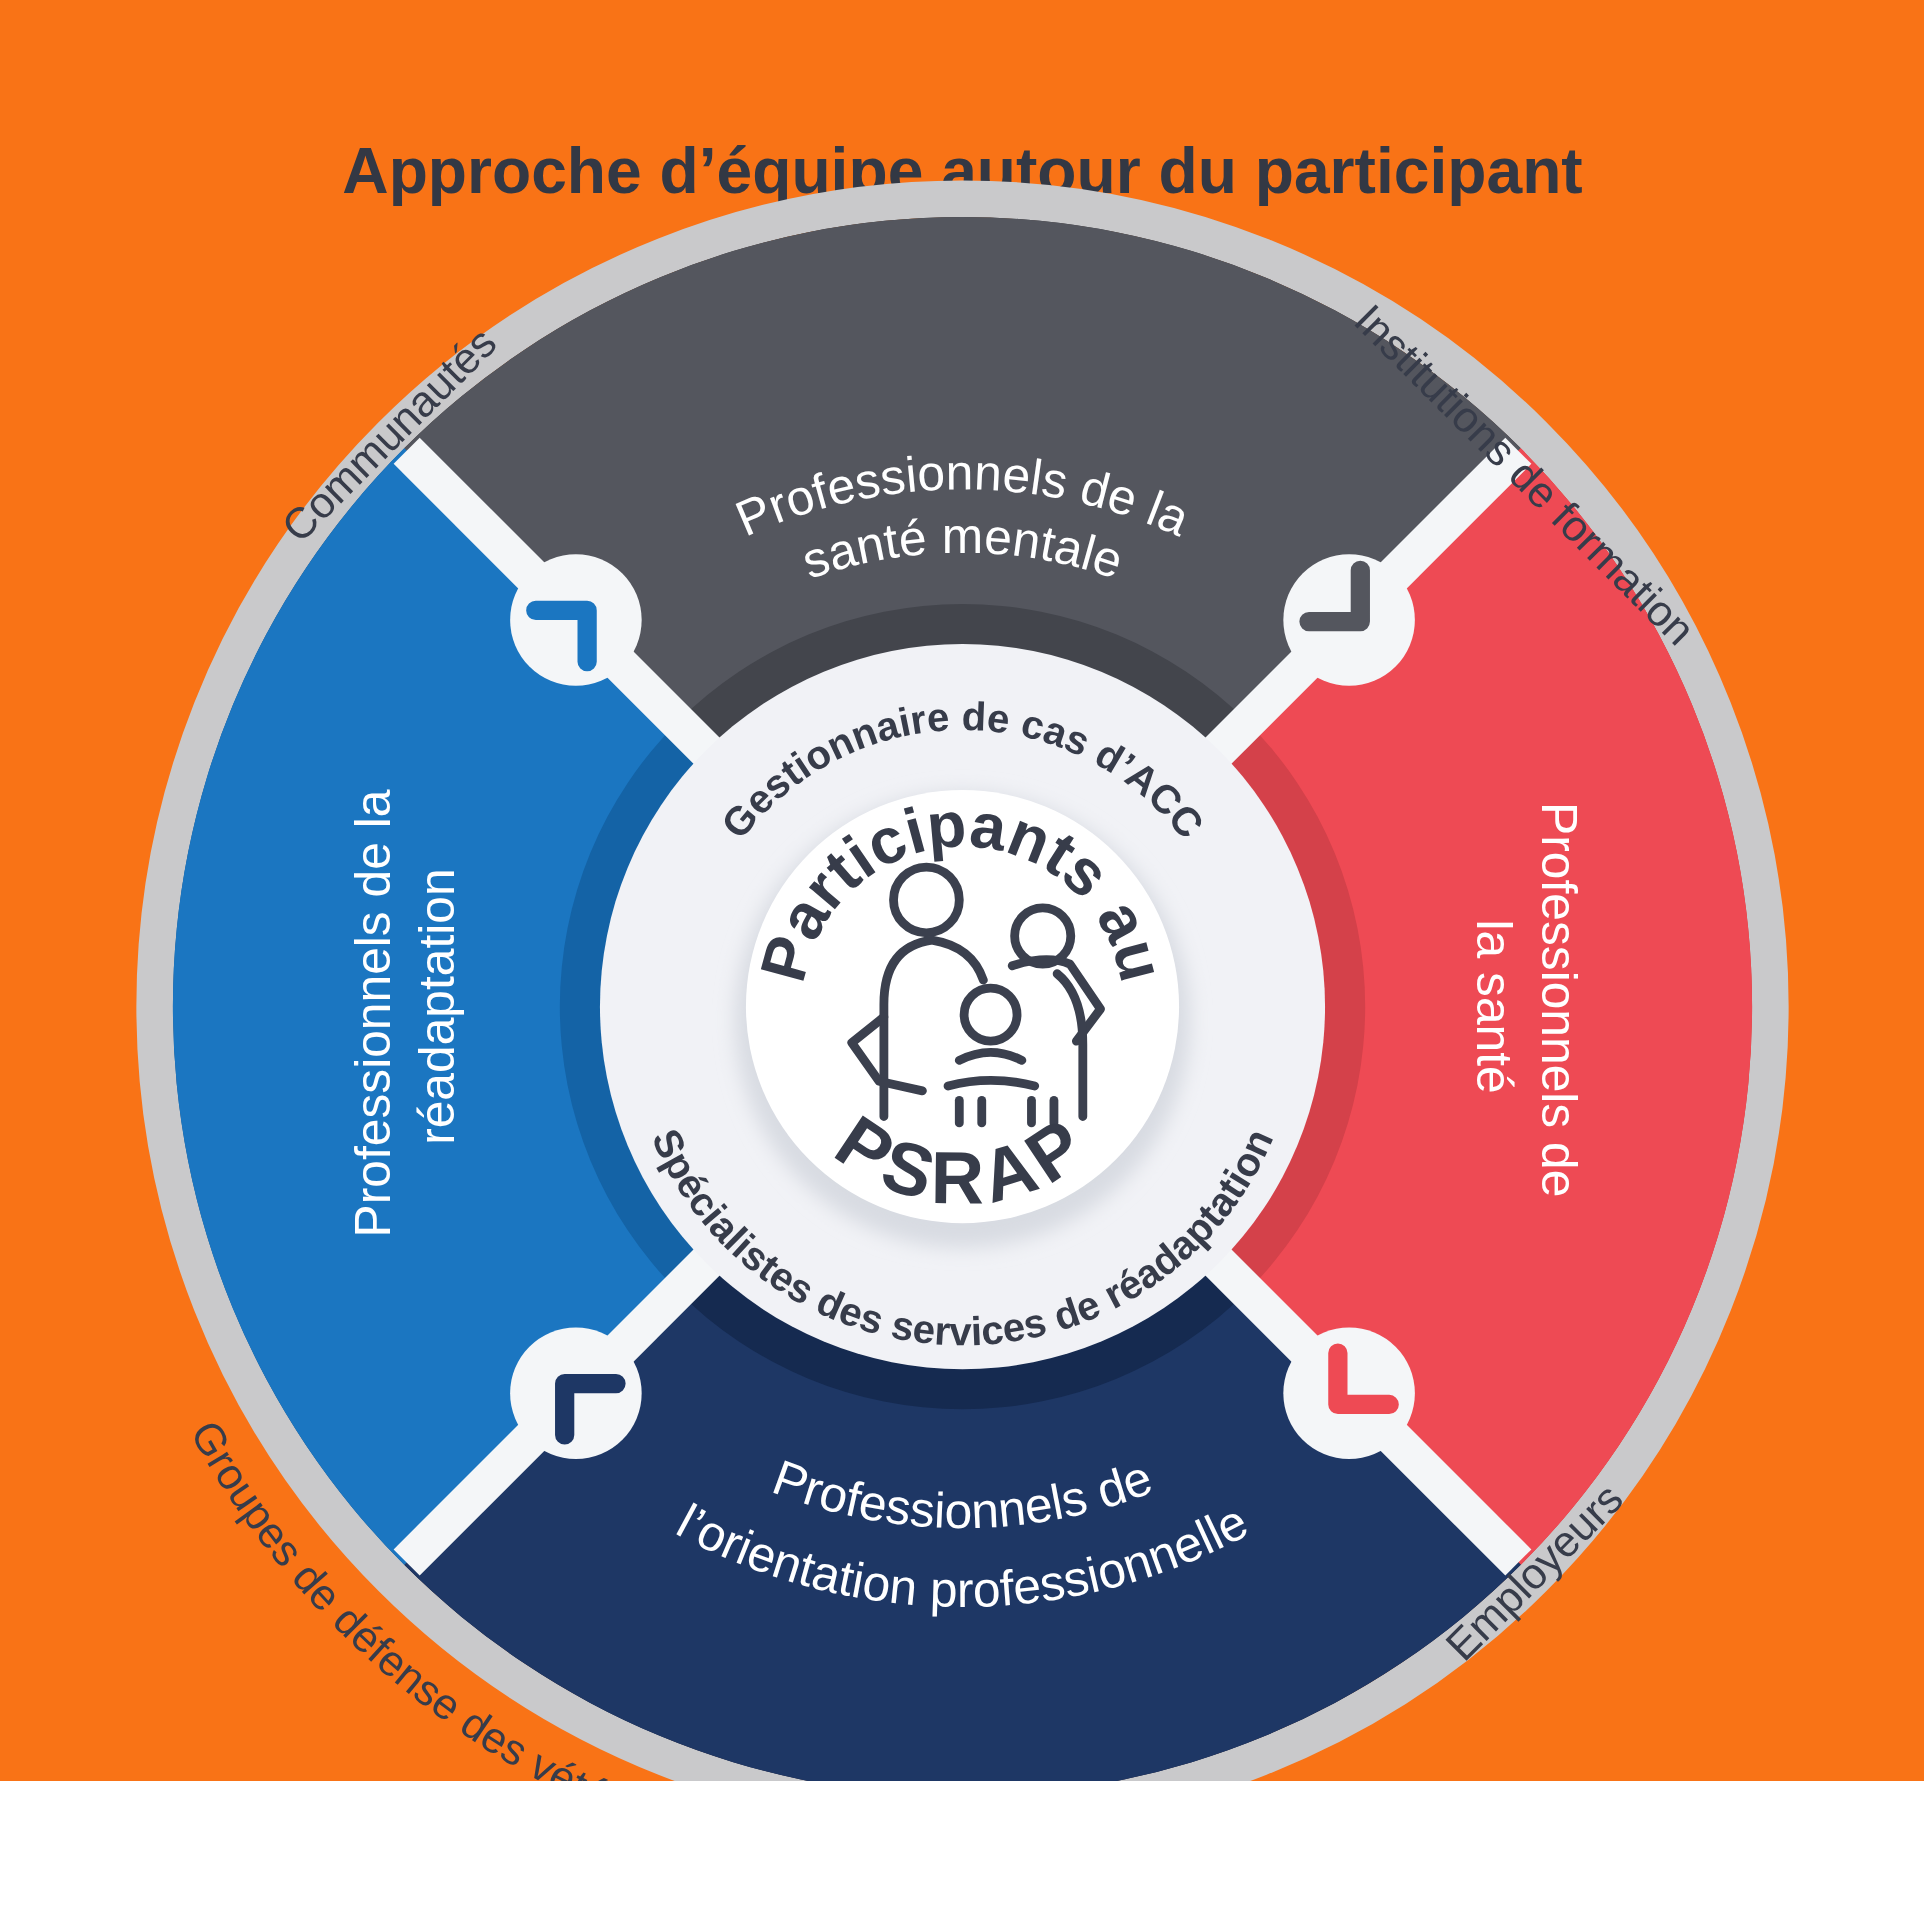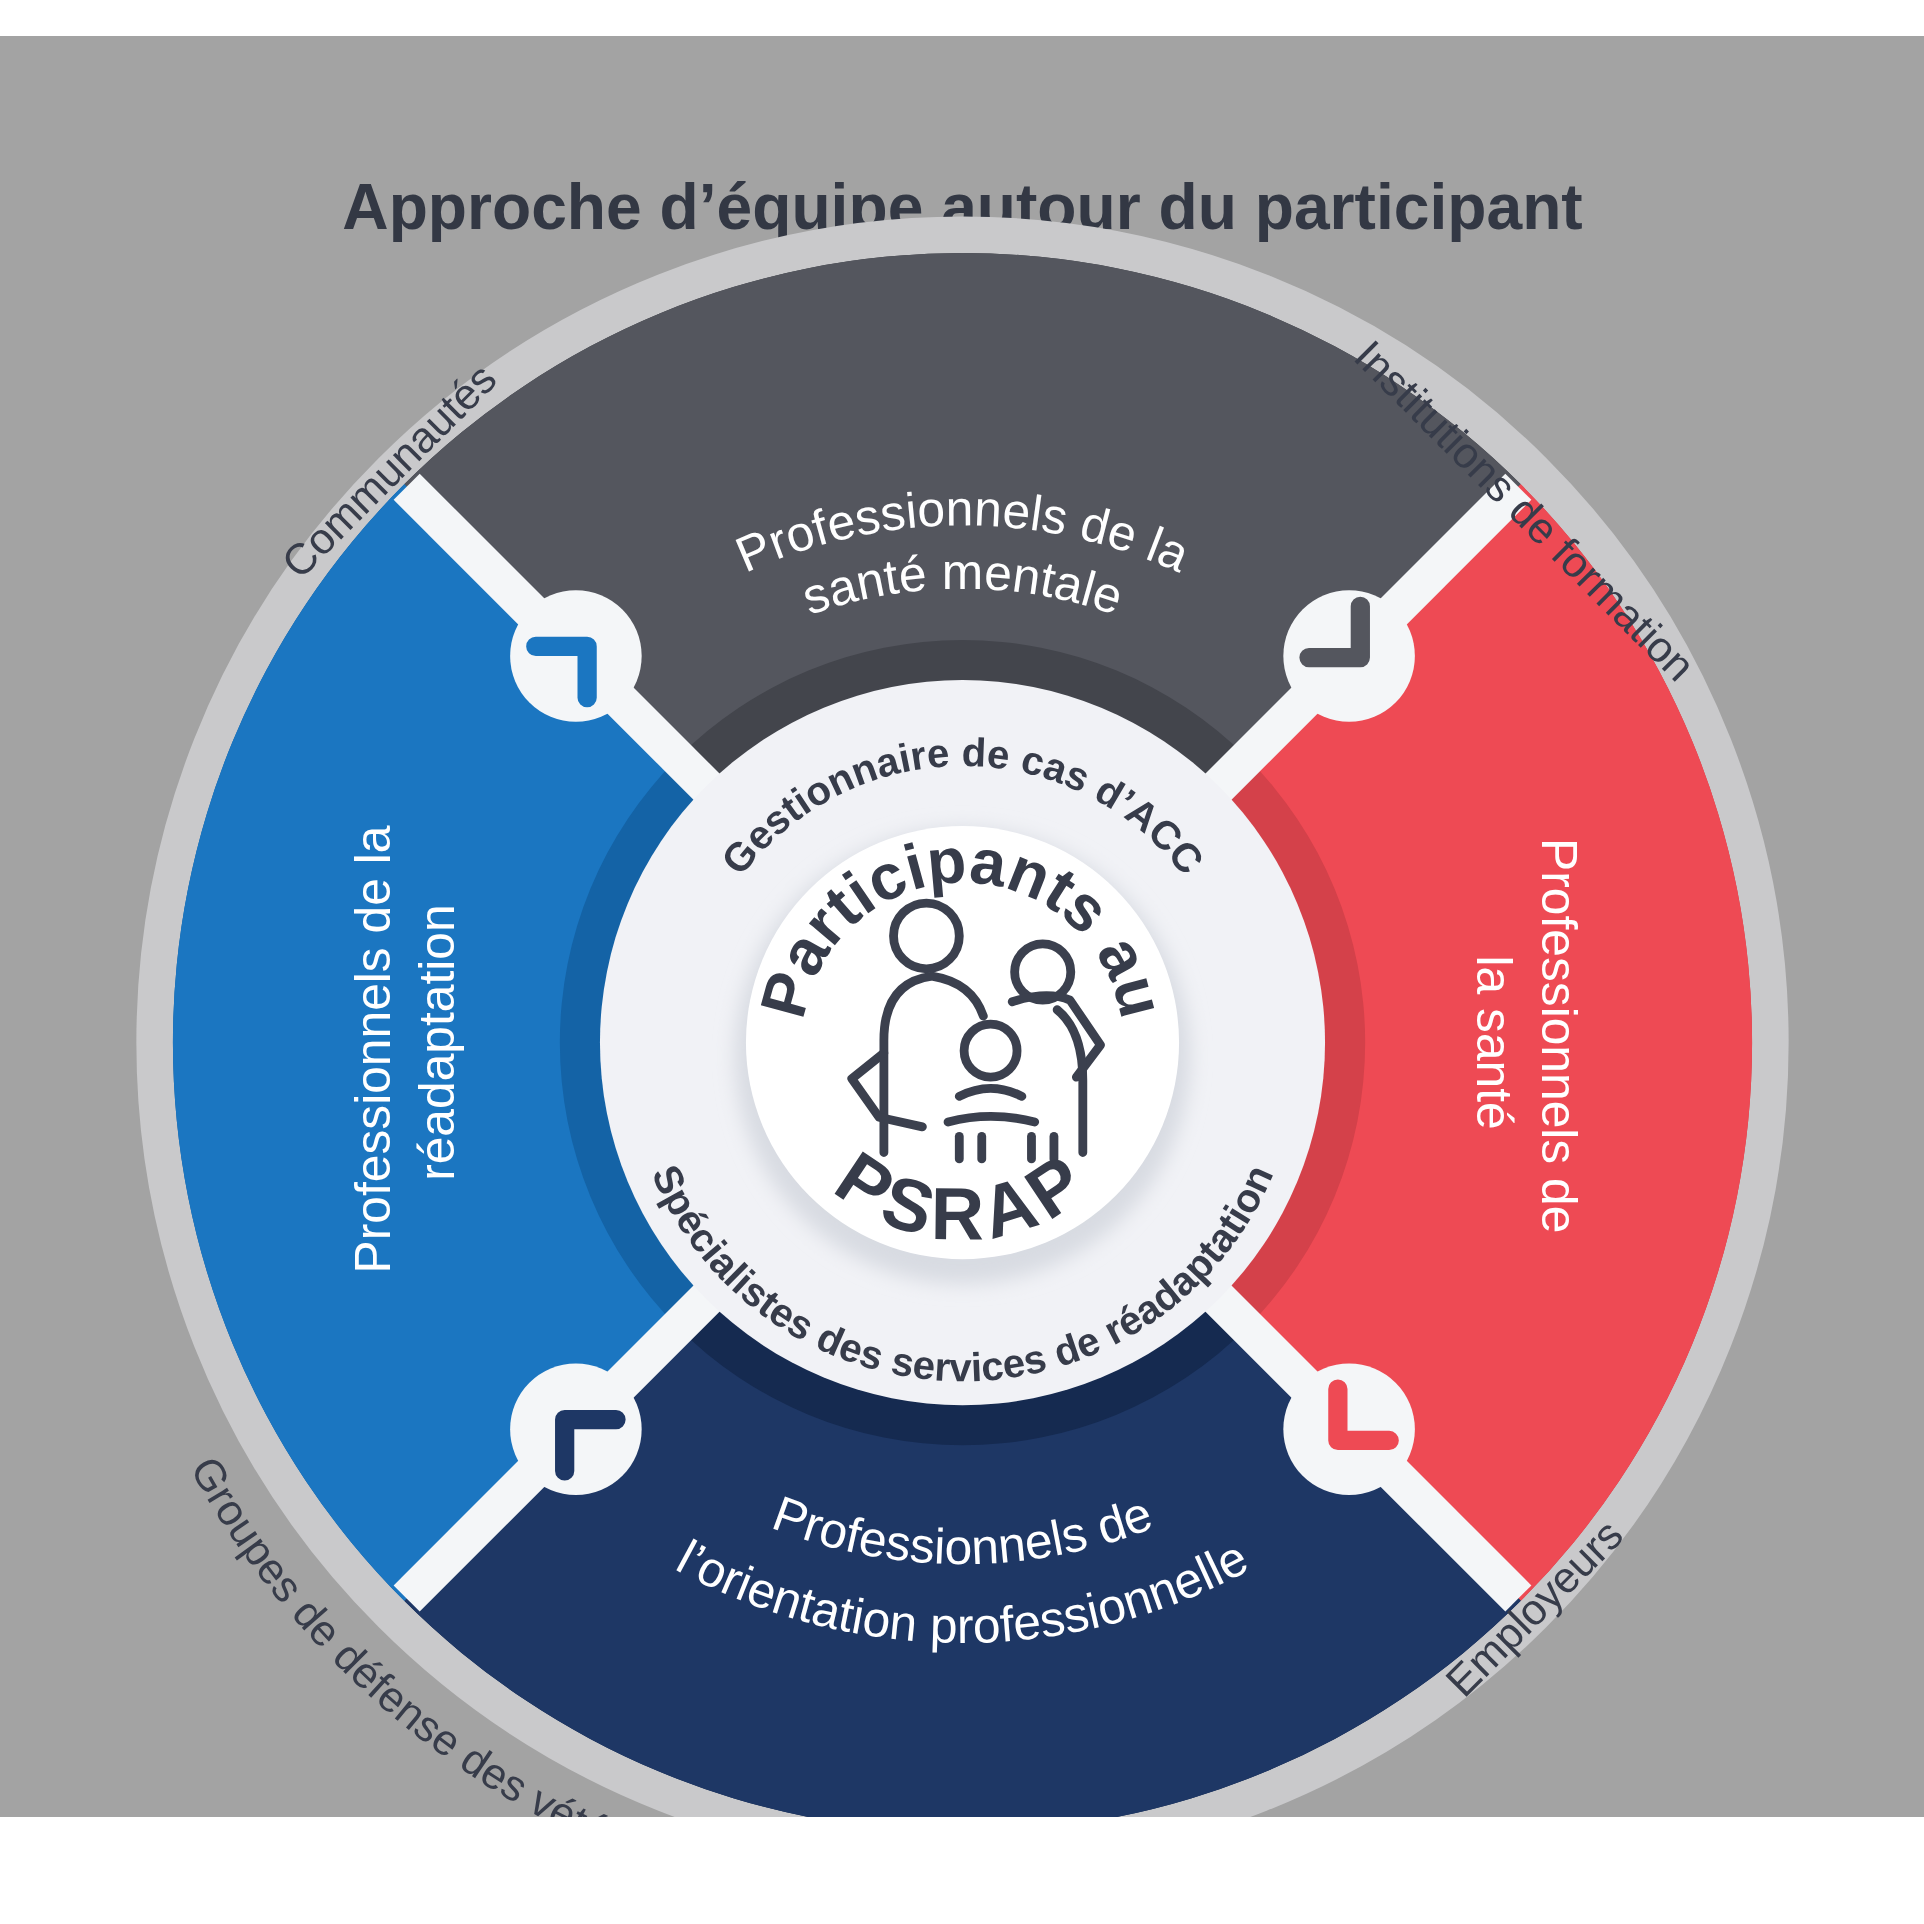--- a/index.html
+++ b/index.html
@@ -1,17 +1,17 @@
 <!DOCTYPE html>
 <html style="font-size:13px"><head>
 <meta charset="utf-8">
 <style>
   html,body{margin:0;padding:0;background:#ffffff;}
-  .canvas{position:relative;width:1925px;height:1781px;background:#a3a3a3;overflow:hidden;
-          font-family:"Liberation Sans",sans-serif;margin-top:36px;}
+  .canvas{position:relative;width:1925px;height:1781px;background:#f97316;overflow:hidden;
+          font-family:"Liberation Sans",sans-serif;}
   svg{position:absolute;left:0;top:0;}
   .title-text{font-family:"Liberation Sans",sans-serif;font-size:80px;font-weight:700;fill:#333844;}
   .q-label{font-family:"Liberation Sans",sans-serif;font-size:62px;font-weight:500;fill:#ffffff;}
   .ring-label{font-family:"Liberation Sans",sans-serif;font-size:50px;font-weight:600;fill:#373c4a;}
   .center-top{font-family:"Liberation Sans",sans-serif;font-size:80px;font-weight:700;fill:#373c4a;}
   .center-bottom{font-family:"Liberation Sans",sans-serif;font-size:92px;font-weight:700;fill:#373c4a;letter-spacing:8px;}
   .outer-label{font-family:"Liberation Sans",sans-serif;font-size:54px;font-weight:500;fill:#373c4a;}
 </style>
 </head>
 <body>

